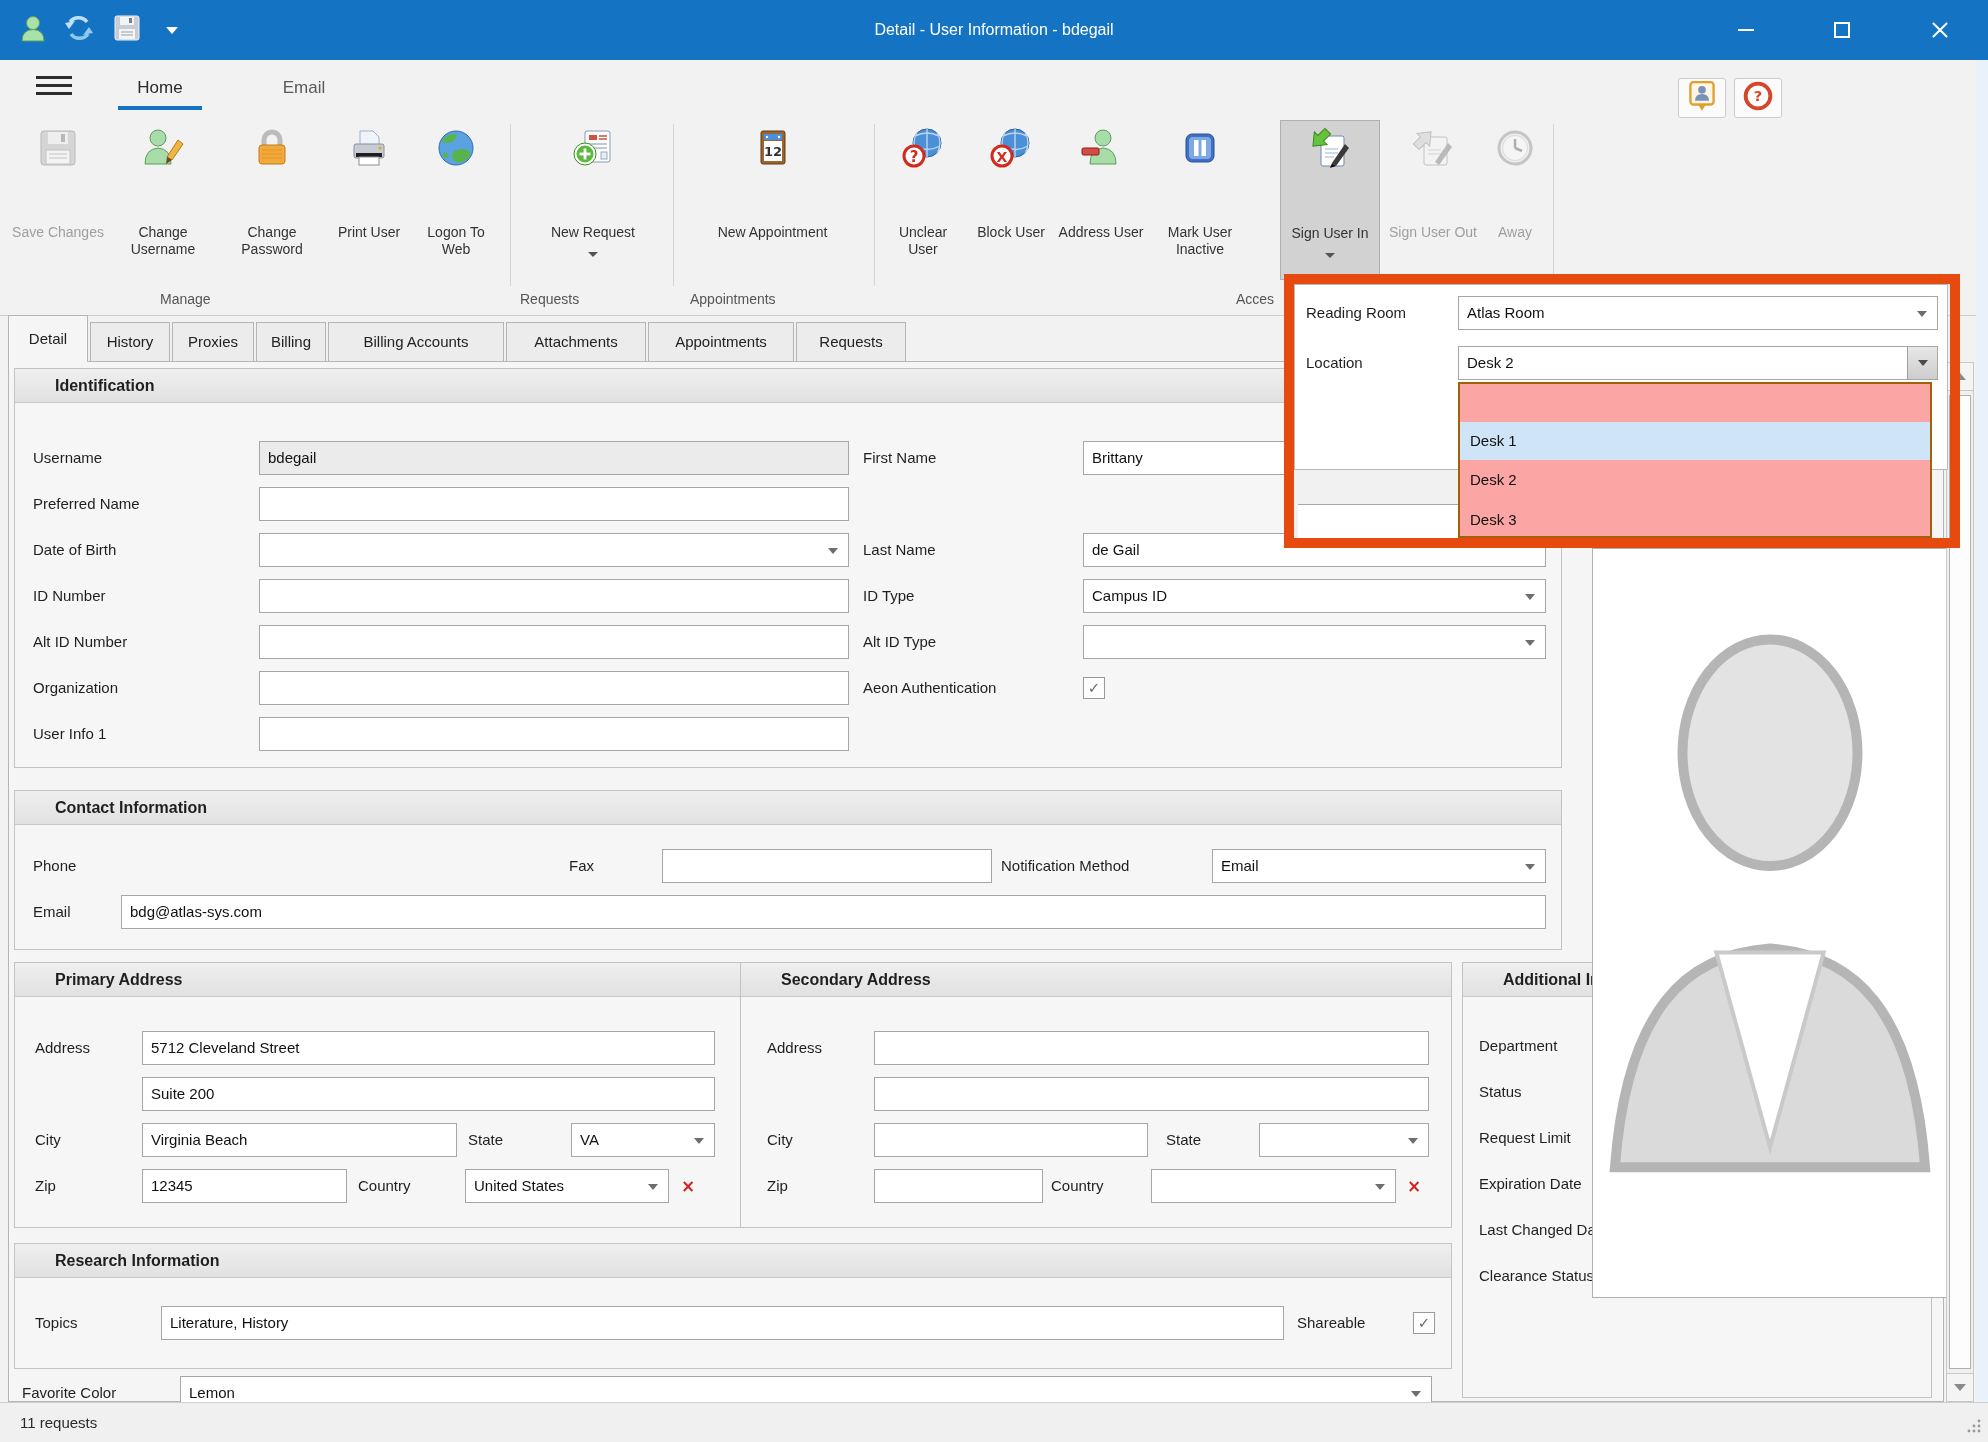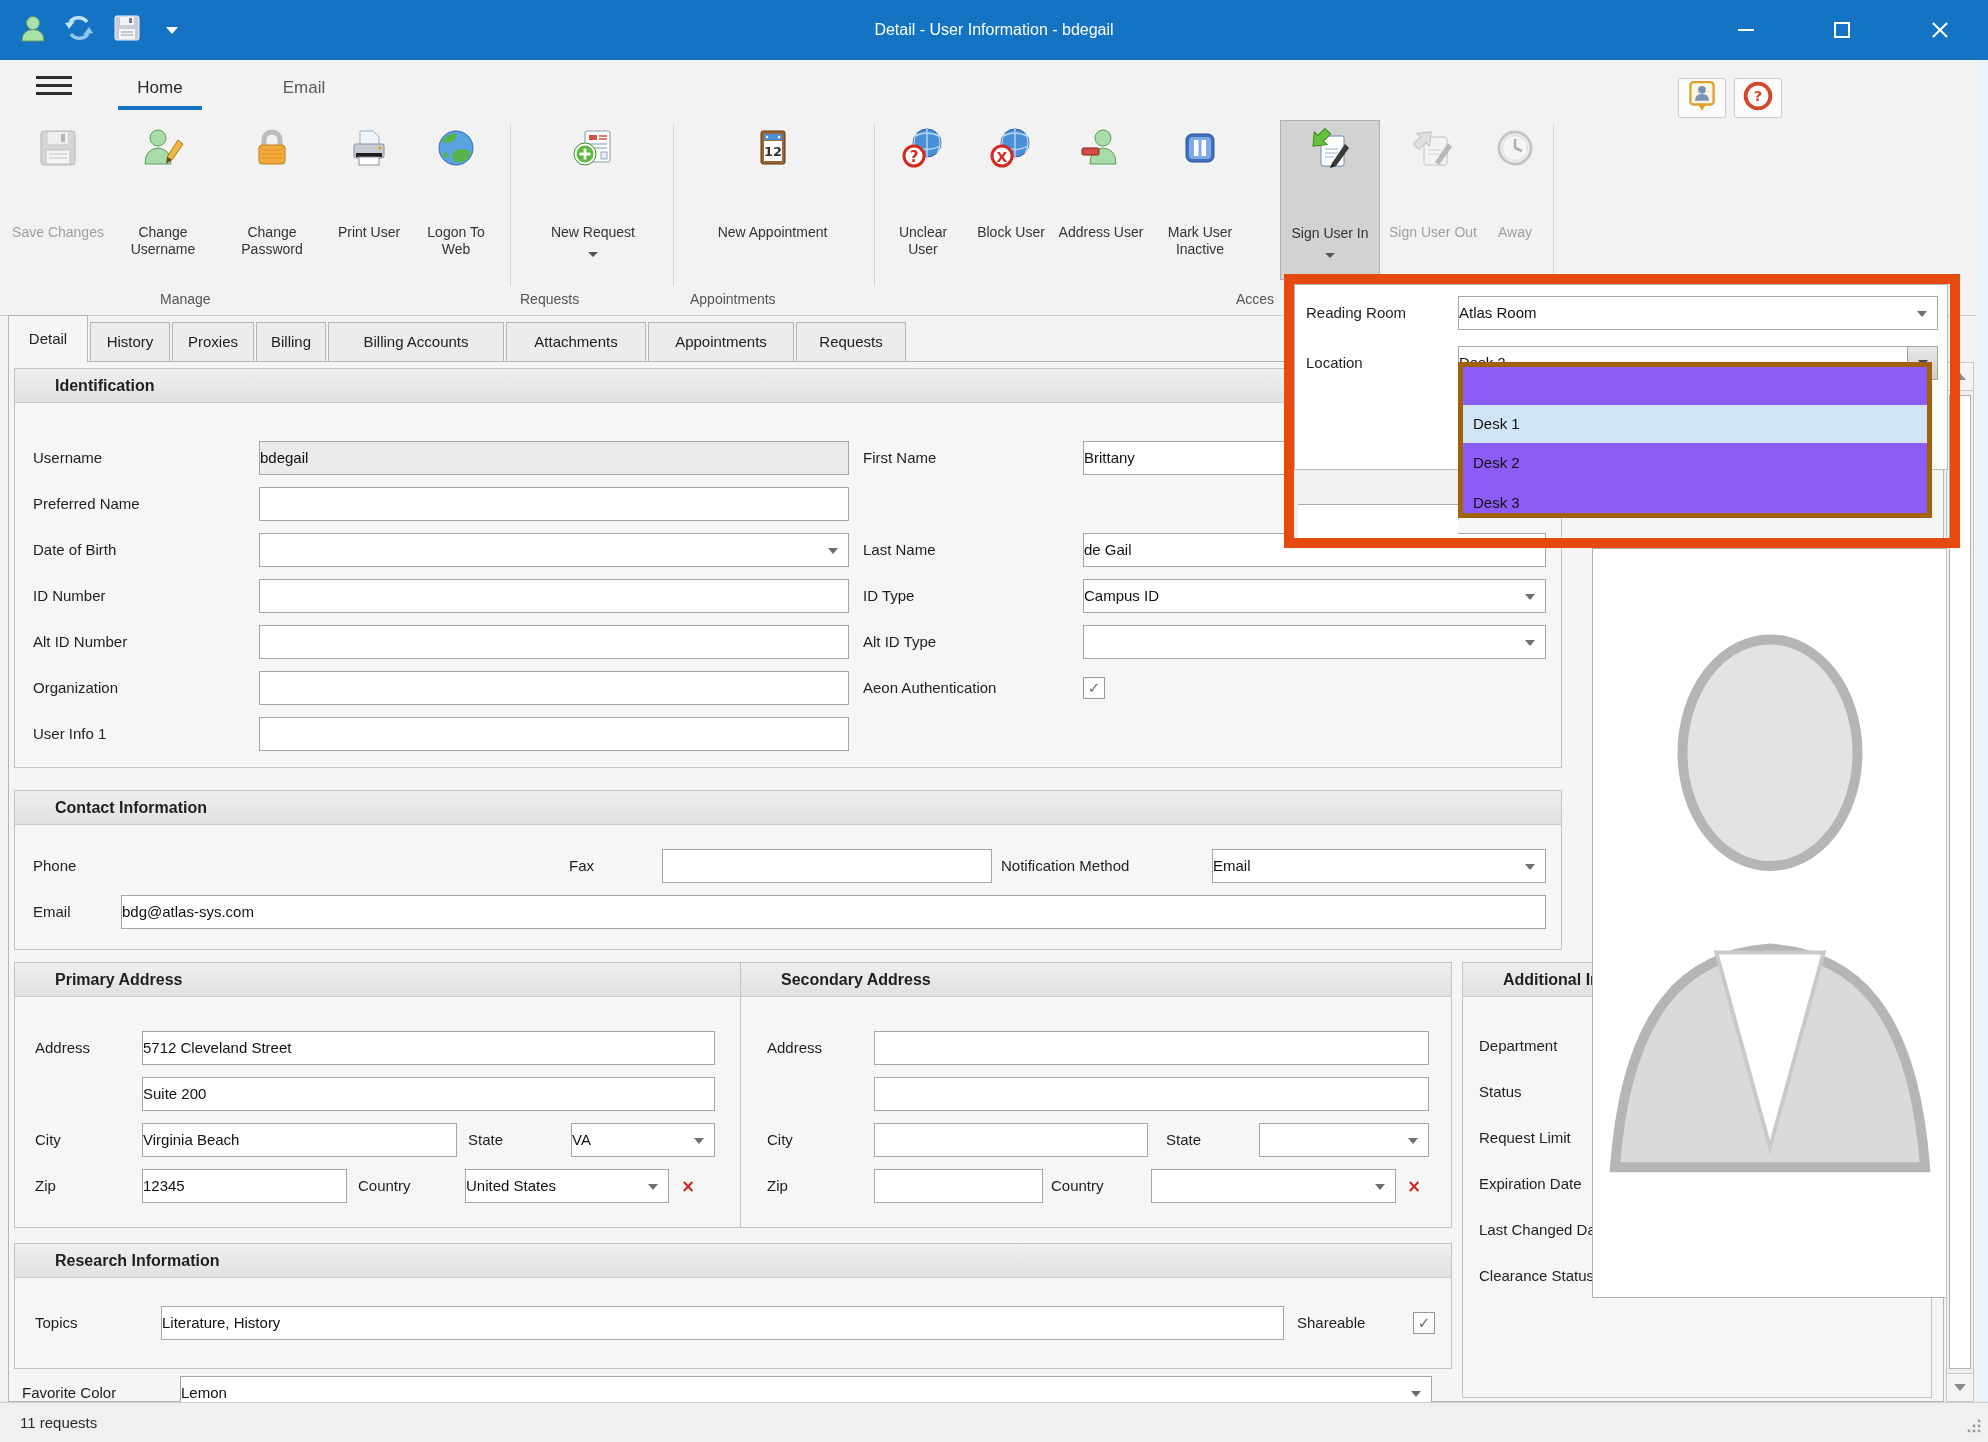--- a/index.html
+++ b/index.html
@@ -40,21 +40,21 @@
   
   .dtab {position:absolute;top:322px;height:40px;background:#ececec;border:1px solid #b5b5b5;text-align:center;font-size:15px;line-height:38px;color:#222}
   .dtab.active {top:315px;height:47px;background:#f5f5f5;border-bottom:none;z-index:3;line-height:46px}
 
   .panel {position:absolute;left:8px;top:361px;width:1936px;height:1041px;background:#f5f5f5;border:1px solid #b5b5b5}
 
   .grp {position:absolute;border:1px solid #c3c3c3;background:#f6f6f6}
   .grp-h {height:34px;background:linear-gradient(#efefef,#e1e1e1);border-bottom:1px solid #c9c9c9;font-weight:bold;font-size:16px;line-height:33px;padding-left:40px;color:#1f1f1f}
 
   .lbl {position:absolute;height:34px;line-height:34px;font-size:15px;color:#1f1f1f;white-space:nowrap}
-  .fld {position:absolute;height:34px;background:#fff;border:1px solid #a6a6a6;font-size:15px;line-height:32px;padding:0 0;color:#111;white-space:nowrap;overflow:hidden}
+  .fld {position:absolute;height:34px;background:#fff;border:1px solid #a6a6a6;font-size:15px;line-height:32px;padding:0 8px;color:#111;white-space:nowrap;overflow:hidden}
   .fld.dd {padding-right:28px}
   .fld.ro {background:#ebebeb}
   .caret {position:absolute;right:10px;top:14px;width:0;height:0;border-left:5px solid transparent;border-right:5px solid transparent;border-top:6px solid #6e6e6e}
   .clearx {position:absolute;right:8px;top:0;line-height:32px;font-size:18px;color:#444;font-family:"DejaVu Sans",sans-serif}
   .redx {position:absolute;height:34px;line-height:34px;color:#d22020;font-weight:bold;font-size:17px;font-family:"DejaVu Sans",sans-serif}
   .cb {position:absolute;width:22px;height:22px;background:#fdfdfd;border:1px solid #999;text-align:center;line-height:20px;font-size:15px;color:#6d6d6d;font-family:"DejaVu Sans",sans-serif}
 
   
   .sb {position:absolute;left:1946px;top:362px;width:28px;height:1040px;background:#f0f0f0;border:1px solid #c8c8c8}
   .sb-btn {position:absolute;left:0;width:26px;height:28px;background:#f4f4f4;border-bottom:1px solid #c8c8c8;display:flex;align-items:center;justify-content:center}
@@ -66,21 +66,21 @@
 
   
   .statusbar {position:absolute;left:0;top:1402px;width:1988px;height:40px;background:#f0f0f0;border-top:1px solid #cfcfcf;z-index:20}
   .status-text {position:absolute;left:20px;top:0;line-height:40px;font-size:15px;color:#2b2b2b}
 
   
   .pp {z-index:40}
   .pp-panel {position:absolute;left:1294px;top:284px;width:654px;height:186px;background:#fff;border:1px solid #b9b9b9;z-index:40}
   .pp-underlay {position:absolute;left:1294px;top:470px;width:164px;height:68px;background:#f1f1f1;z-index:40}
   .pp-underlay .frag {position:absolute;left:4px;top:34px;right:0;height:34px;background:#fff;border-top:1px solid #a8a8a8}
-  .pp-list {position:absolute;left:1458px;top:362px;width:474px;height:156px;background:#8b5cf6;border:5px solid #a16207;z-index:42}
+  .pp-list {position:absolute;left:1458px;top:382px;width:474px;height:156px;background:#fca5a5;border:2px solid #a16207;z-index:42}
   .pl-item {height:38px;line-height:38px;padding-left:10px;font-size:15px;color:#111}
   .pl-item.sel {background:#cfe4f7}
   .ddbtn {position:absolute;right:0;top:0;width:30px;height:32px;background:linear-gradient(#e8e8e8,#cdcdcd);border-left:1px solid #a0a0a0;display:flex;align-items:center;justify-content:center}
   .ddbtn .tri {width:0;height:0;border-left:5px solid transparent;border-right:5px solid transparent;border-top:6px solid #4a4a4a}
   .annotation {position:absolute;left:1284px;top:274px;width:676px;height:274px;border:10px solid #e64a0e;z-index:50;pointer-events:none}
 
   .right-strip {position:absolute;left:1976px;top:60px;width:12px;height:1382px;background:#e9f1fa}
 </style>
 </head>
 <body>

